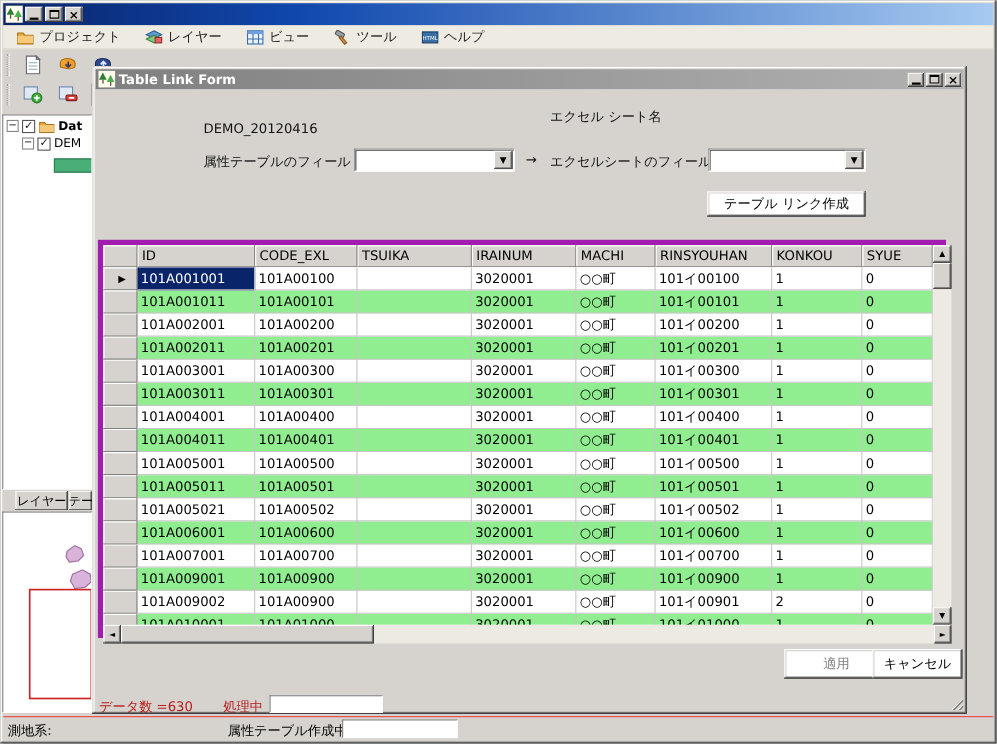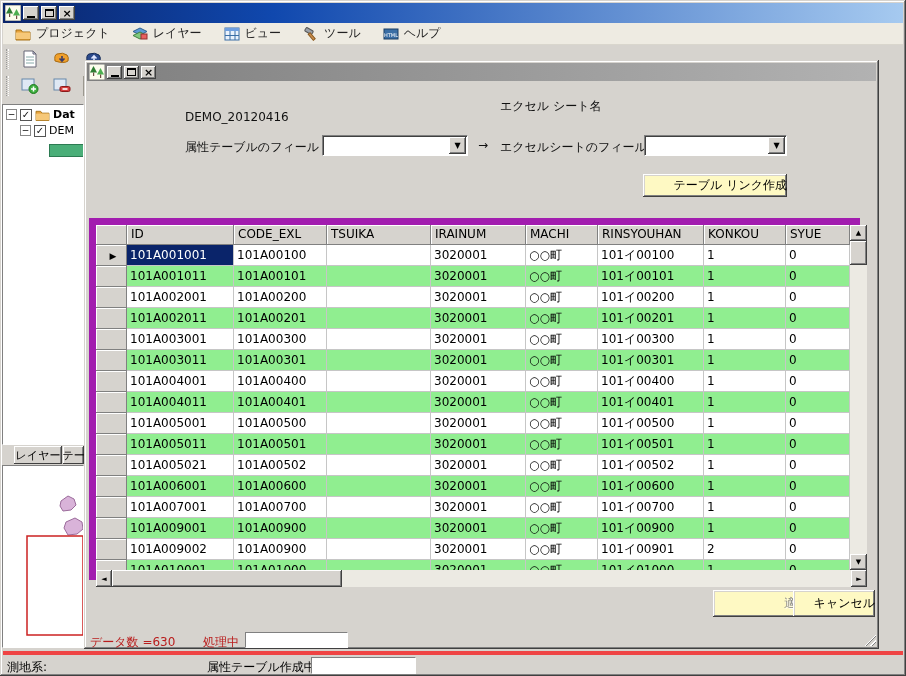--- a/index.html
+++ b/index.html
@@ -55,45 +55,45 @@
 
   
   .side-tab { top:446px; height:18px; background:#d6d3ce; font-size:11px; display:flex; align-items:center; justify-content:center;
     box-shadow: inset -1px -1px #404040, inset 1px 1px #fff, inset -2px 0 #808080; white-space:nowrap; overflow:hidden; }
 
   
   .map-panel { left:2px; top:465px; width:82px; height:183px; background:#fff;
     border:1px solid; border-color:#808080 #fff #fff #808080; overflow:hidden; }
 
   
-  .statusbar { left:3px; top:651px; width:900px; height:22px; background:#d6d3ce; border-top:4px solid #ef4444; font-size:12px; }
+  .statusbar { left:3px; top:651px; width:900px; height:22px; background:#d6d3ce; border-top:1px solid #ef4444; font-size:12px; }
   .statusbar .lbl { position:absolute; top:4px; white-space:nowrap; }
   .status-box { position:absolute; top:2px; height:17px; background:#fff; border:1px solid; border-color:#808080 #fff #fff #808080;
     font-size:11px; padding:1px 3px; white-space:nowrap; overflow:hidden; }
 
   
   .dialog { left:84px; top:60px; width:795px; height:589px; background:#d6d3ce; z-index:10;
     box-shadow: inset -1px -1px #404040, inset 1px 1px #d6d3ce, inset -2px -2px #808080, inset 2px 2px #fff; }
   .dlg-title { left:3px; top:3px; width:789px; height:18px;
     background:linear-gradient(to right,#7f7f7f,#b2b2b2); display:flex; align-items:center; padding:0 2px; }
   .dlg-title .title-text { color:#fff; font-weight:bold; font-size:12px; margin-left:3px; flex:1; }
   .dlg-title .tbtn { width:15px; height:13px; }
   .dlg-label { font-size:12px; color:#111; white-space:nowrap; }
 
   .combo { height:21px; display:flex; background:#fff; border:1px solid; border-color:#808080 #fff #fff #808080; box-shadow: inset 1px 1px #404040; }
   .combo .combo-field { flex:1; font-size:12px; padding:2px 3px; }
   .combo .combo-btn { width:17px; margin:1px; background:#d6d3ce; box-shadow: inset -1px -1px #404040, inset 1px 1px #fff, inset -2px -2px #808080;
     display:flex; align-items:center; justify-content:center; font-size:8px; color:#000; }
 
-  .btn { background:#fef9c3; box-shadow: inset -1px -1px #404040, inset 1px 1px #fff, inset -2px -2px #808080, inset 2px 2px #d6d3ce;
-    font-size:12px; color:#000; display:flex; align-items:center; justify-content:flex-end; }
+  .btn { background:#ffffff; box-shadow: inset -1px -1px #404040, inset 1px 1px #fff, inset -2px -2px #808080, inset 2px 2px #d6d3ce;
+    font-size:12px; color:#000; display:flex; align-items:center; justify-content:center; }
   .btn.disabled { color:#808080; text-shadow:1px 1px 0 #fff; }
 
   
-  .grid { left:5px; top:158px; width:771px; height:362px; background:#d6d3ce; border:7px solid #a21caf; }
+  .grid { left:5px; top:158px; width:771px; height:362px; background:#d6d3ce; border:5px solid #a21caf; }
   .grid-header, .grow { display:grid; grid-template-columns:31px 107px 93px 104px 95px 72px 106px 82px 64px; }
   .grid-header { position:absolute; left:0; top:0; width:754px; height:20px; }
   .hcell { background:#d6d3ce; box-shadow: inset -1px -1px #808080, inset 1px 1px #fff;
     font-size:12px; line-height:19px; padding-left:4px; white-space:nowrap; overflow:hidden; }
   .grid-body { position:absolute; left:0; top:20px; width:754px; height:325px; overflow:hidden; background:#fff; }
   .grow { height:21px; background:#fff; }
   .grow.alt { background:#90ee90; }
   .gcell { font-size:12px; line-height:20px; padding-left:3px; border-right:1px solid #c6c6c6; border-bottom:1px solid #c6c6c6;
     white-space:nowrap; overflow:hidden; color:#000; }
   .gcell.rowsel, .hcell.rowsel { background:#d6d3ce; box-shadow: inset -1px -1px #808080, inset 1px 1px #fff; border:none;
@@ -284,20 +284,21 @@
   <div class="abs dialog">
 
     <div class="abs dlg-title">
       <svg class="appicon" width="14" height="14" viewBox="0 0 16 16">
         <rect width="16" height="16" fill="#fdfdee" stroke="#7a7a7a"></rect>
         <polygon points="4.5,2 8,8.5 1,8.5" fill="#2e7d32"></polygon>
         <rect x="4" y="8.5" width="1.2" height="3.5" fill="#6d4c41"></rect>
         <polygon points="11.5,4 15,10.5 8,10.5" fill="#4caf50"></polygon>
         <rect x="11" y="10.5" width="1.2" height="3.5" fill="#6d4c41"></rect>
       </svg>
+      <span class="title-text">Table Link Form</span>
       <div class="tbtn raised">
           <span class="glyph-min"></span>
         </div>
       <div class="tbtn raised">
           <span class="glyph-max"></span>
         </div>
       <div class="tbtn raised">
           <span class="glyph-close">×</span>
         </div>
     </div>

